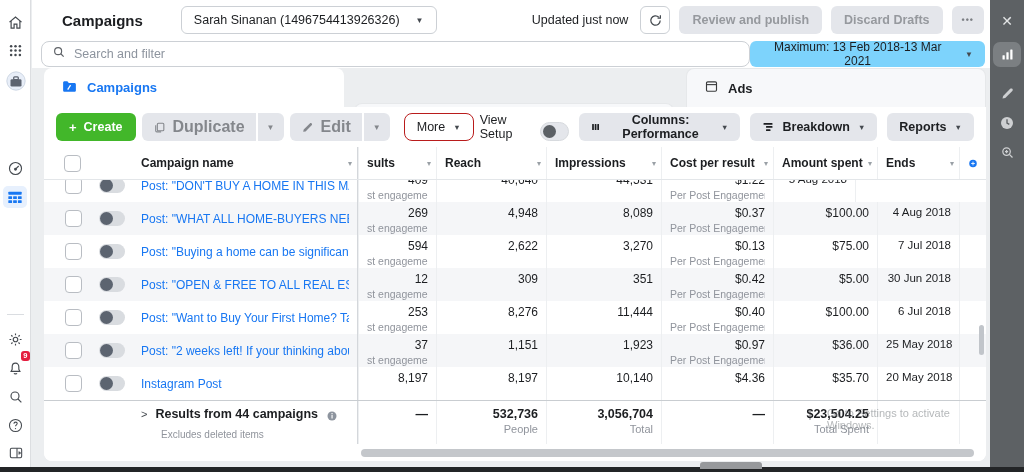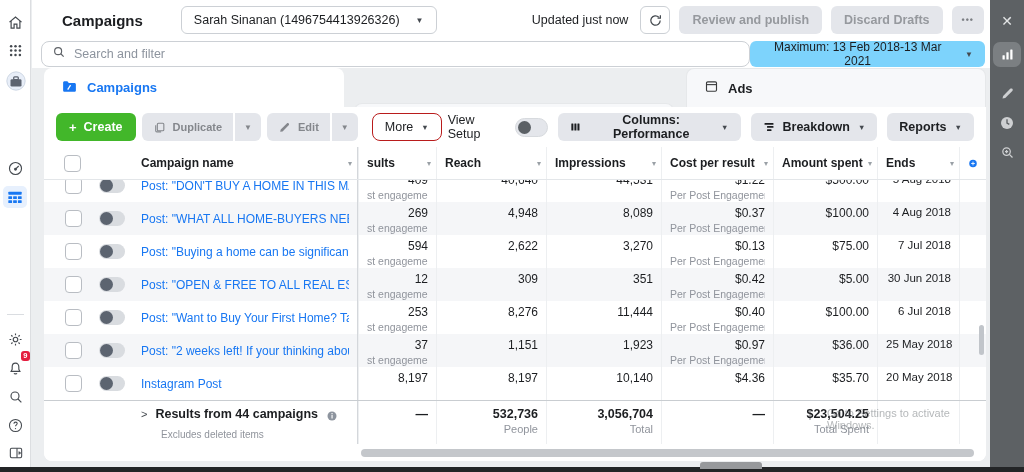--- a/index.html
+++ b/index.html
@@ -46,24 +46,24 @@
   .tab-campaigns { left:0; width:300px; }
   .tab-adsets { left:310px; width:320px;margin-top:35px; }
   .tab-ads { left:642px; width:300px; }
 
   
   .card { position:absolute; left:12px; top:107px; width:942px; height:354px; background:#fff; border-radius:0 0 8px 8px; }
 
   .toolbar { height:40px; display:flex; align-items:center; padding:0 12px; gap:6px; }
   .btn-create { height:28px; background:#42b72a; color:#fff; border:none; border-radius:6px; font-size:12.5px; font-weight:bold; padding:0 13px; display:flex; align-items:center; gap:7px; font-family:inherit; cursor:pointer; }
   .btn-plus { font-size:13px; font-weight:bold; line-height:1; }
-  .btn-tool { height:28px; background:#e4e6eb; border:none; border-radius:6px 0 0 6px; padding:0 11px; font-size:11px; font-weight:600; color:#84878c; display:flex; align-items:center; gap:7px; font-family:inherit; cursor:pointer; }
+  .btn-tool { height:28px; background:#e4e6eb; border:none; border-radius:6px 0 0 6px; padding:0 11px; font-size:16px; font-weight:600; color:#84878c; display:flex; align-items:center; gap:7px; font-family:inherit; cursor:pointer; }
   .btn-tool-caret { height:28px; width:26px; background:#e4e6eb; border:none; border-radius:0 6px 6px 0; margin-left:2px; color:#84878c; font-size:8px; cursor:pointer; }
   .btn-more { height:28px; background:#fff; border:1px solid #b91c1c; border-radius:8px; padding:0 12px; font-size:12.5px; color:#1c1e21; display:flex; align-items:center; gap:8px; font-family:inherit; cursor:pointer; margin-left:8px; }
-  .toolbar-right { margin-left:auto; display:flex; align-items:center; gap:10px; }
+  .toolbar-right { margin-left:auto; display:flex; align-items:flex-end; gap:10px; }
   .view-setup-label { font-size:12.5px; color:#1c1e21; }
   .toggle-lg { width:36px; height:19px; background:#e4e6eb; border-radius:10px; position:relative; cursor:pointer; border:1px solid #d7dade; }
   .toggle-lg .knob { position:absolute; left:2px; top:2px; width:13px; height:13px; background:#5b6065; border-radius:50%; }
   .btn-dark { height:28px; background:#e4e6eb; border:none; border-radius:6px; padding:0 12px; font-size:12.5px; font-weight:bold; color:#1c1e21; display:flex; align-items:center; gap:8px; font-family:inherit; cursor:pointer; }
   .caret-sm { font-size:7.5px; color:#44494f; }
 
   
   .thead { height:33px; display:flex; padding-left:12px; border-bottom:1px solid #e3e6e9; align-items:center; }
   .hcell { height:100%; display:flex; align-items:center; font-size:12px; font-weight:bold; color:#1c1e21; padding:0 8px; position:relative; }
   .hsort { position:absolute; right:5px; font-size:8px; color:#9aa0a6; }
@@ -390,23 +390,20 @@
     <div class="cell num c-reach vline">
                 <div class="v">40,640</div>
               </div>
     <div class="cell num c-impr vline">
                 <div class="v">44,531</div>
               </div>
     <div class="cell num c-cost vline">
                 <div class="v">$1.22</div>
                 <div class="sub">Per Post Engagement</div>
               </div>
-    <div class="cell num c-spent vline">
-                <div class="v">$500.00</div>
-              </div>
     <div class="cell num ends c-ends vline">
                 <div class="v">5 Aug 2018</div>
               </div>
     <div class="cell c-add vline"></div>
   </div>
 
   <div class="trow">
     <div class="cell cb c-cb">
                 <span class="checkbox"></span>
               </div>

